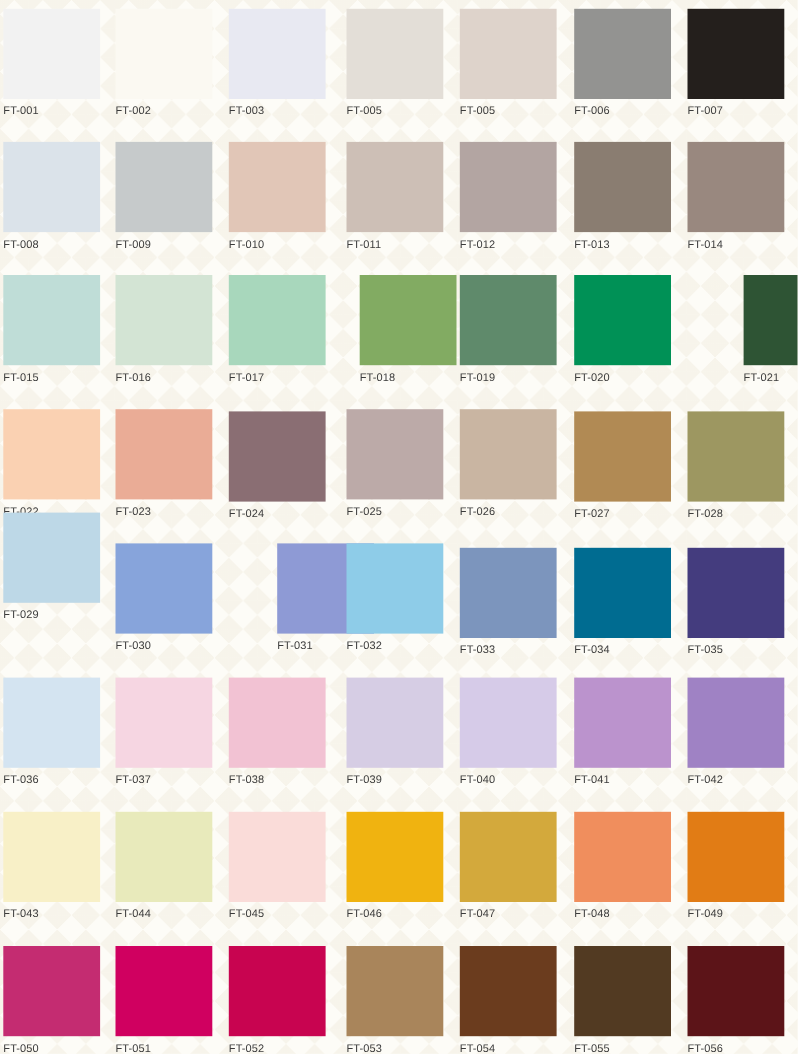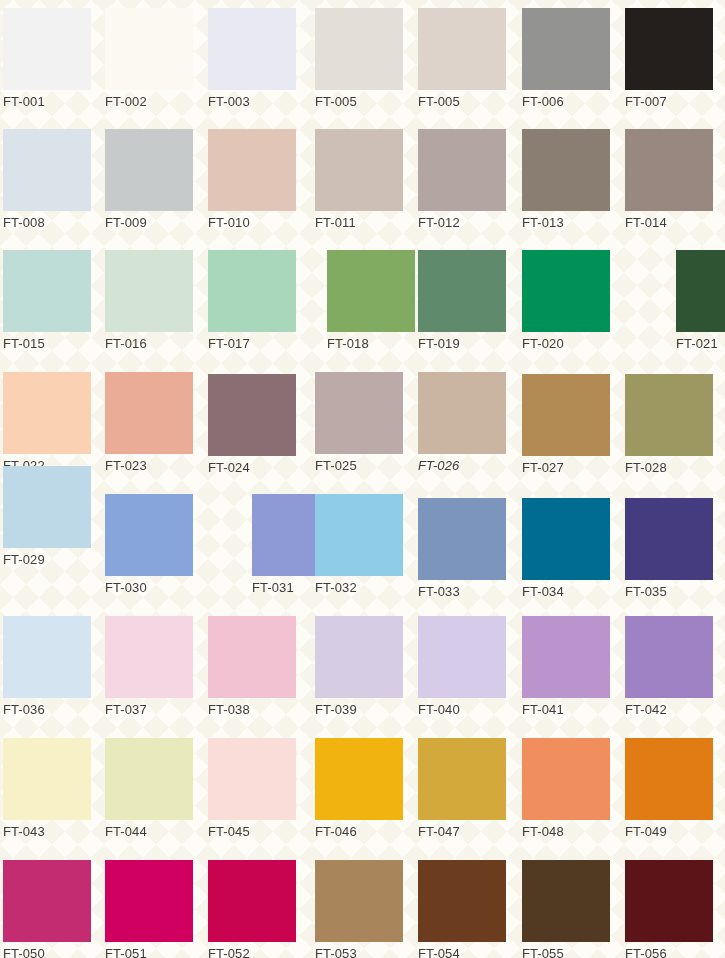--- a/index.html
+++ b/index.html
@@ -37,21 +37,21 @@
   .swatch-chip {
     width: 88px;
     height: 82px;
     display: block;
     box-sizing: border-box;
   }
 
   .swatch-label {
     display: block;
     font-family: "Liberation Sans", sans-serif;
-    font-size: 13px;
+    font-size: 10px;
     line-height: 14px;
     color: #3b3b3b;
     letter-spacing: 0.1px;
     margin-top: 5px;
     white-space: nowrap;
   }
 </style>
 </head>
 <body>
 
@@ -149,21 +149,21 @@
       <span class="swatch-label">FT-023</span>
     </div>
     <div class="swatch-cell" style="left: 208px; top: 374px;">
       <span class="swatch-chip" title="#8a6e73" style="background-color: rgb(138, 110, 115);"></span>
       <span class="swatch-label">FT-024</span>
     </div>
     <div class="swatch-cell" style="left: 315px; top: 372px;">
       <span class="swatch-chip" title="#bcaaa8" style="background-color: rgb(188, 170, 168);"></span>
       <span class="swatch-label">FT-025</span>
     </div>
-    <div class="swatch-cell" style="left: 418px; top: 372px; font-style: italic;">
+    <div class="swatch-cell" style="left: 418px; top: 372px;">
       <span class="swatch-chip" title="#c9b5a2" style="background-color: rgb(201, 181, 162);"></span>
       <span class="swatch-label">FT-026</span>
     </div>
     <div class="swatch-cell" style="left: 522px; top: 374px;">
       <span class="swatch-chip" title="#b18a54" style="background-color: rgb(177, 138, 84);"></span>
       <span class="swatch-label">FT-027</span>
     </div>
     <div class="swatch-cell" style="left: 625px; top: 374px;">
       <span class="swatch-chip" title="#9d9761" style="background-color: rgb(157, 151, 97);"></span>
       <span class="swatch-label">FT-028</span>

